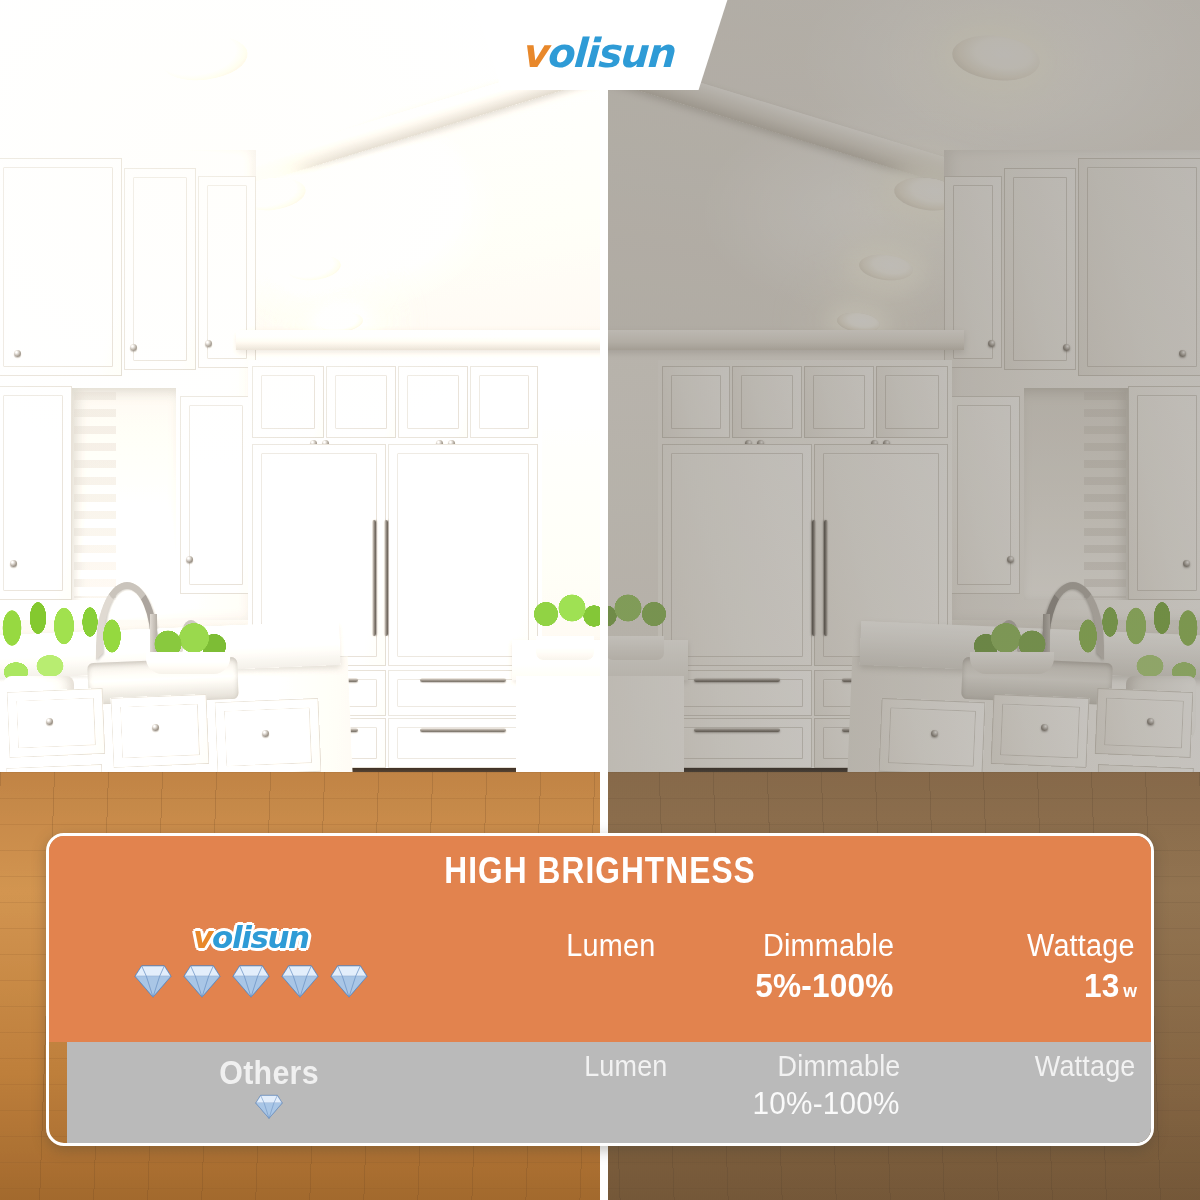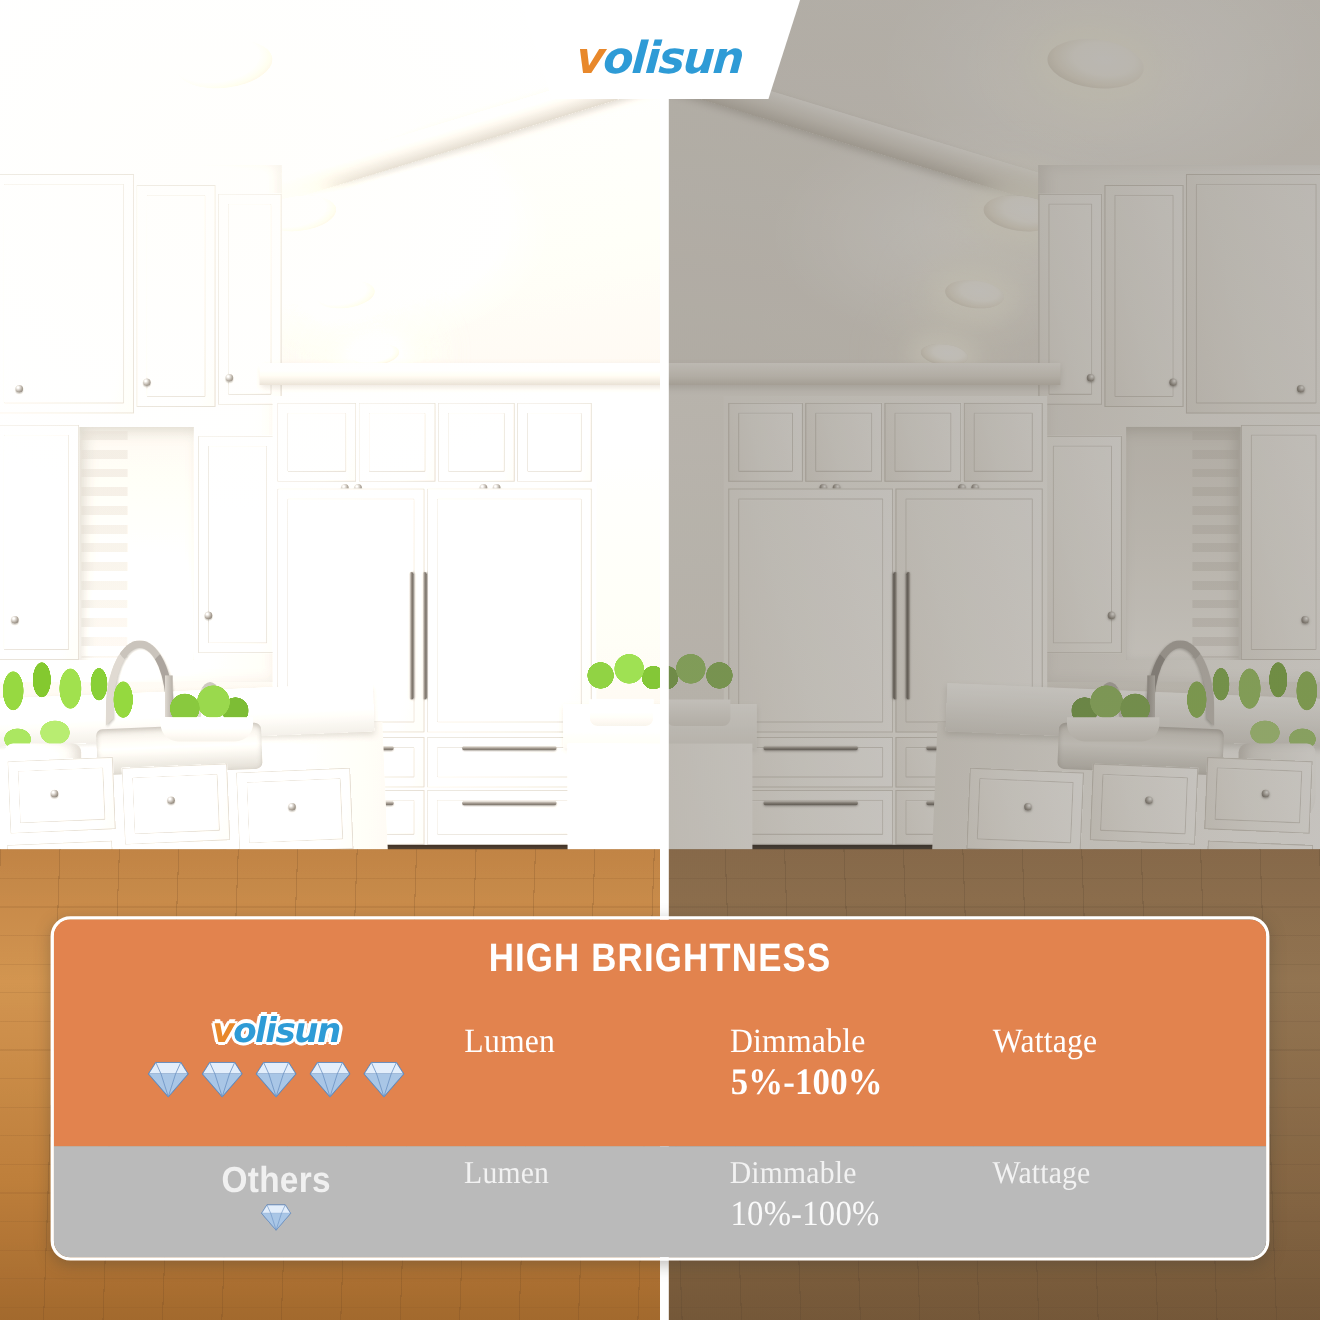--- a/index.html
+++ b/index.html
@@ -267,21 +267,21 @@
   .logo-top { font-size:40px; transform:skewX(-4deg); }
 
   
   .card {
     position:absolute; left:46px; top:833px; width:1108px; height:313px; z-index:9;
     border-radius:18px; overflow:hidden;
     border:3px solid #ffffff;
     box-shadow:0 4px 14px rgba(70,62,52,.35);
   }
   .row-top { position:relative; height:206px; background:#E2834E; }
-  .row-bot { position:relative; height:101px; background:#BABABA; }
+  .row-bot { position:relative; height:101px; background:#BABABA;margin-left:18px; }
 
   .card-title {
     position:absolute; left:0; right:0; top:14px; text-align:center;
     color:#ffffff; font-size:36px; font-weight:bold; letter-spacing:1.2px;
     font-family:"Liberation Sans", sans-serif;
     transform:scaleX(.88); 
   }
 
   
   .brand-cell { position:absolute; left:52px; top:86px; width:300px; text-align:center; }
@@ -298,21 +298,21 @@
     color:#F0F0F0; font-size:33px; font-weight:bold; letter-spacing:.3px;
     font-family:"Liberation Sans", sans-serif; transform:scaleX(.92); display:inline-block;
   }
   .gems-bot { margin-top:2px; display:flex; justify-content:center; }
   .gem-sm { width:28px; height:25px; display:block; }
 
   
   .specs { position:absolute; left:370px; right:12px; display:flex; }
   .specs-top { top:92px; }
   .specs-bot { top:8px; }
-  .spec-col { flex:1; text-align:left; color:#ffffff; font-family:Liberation Serif, serif; }
+  .spec-col { flex:1; text-align:right; color:#ffffff; font-family:Liberation Sans, sans-serif; }
   .spec-label { font-size:31px; font-weight:normal; letter-spacing:.2px; transform:scaleX(.93); display:inline-block; }
   .spec-value { font-size:34px; font-weight:bold; margin-top:2px; letter-spacing:.2px; transform:scaleX(.93); display:inline-block; }
   .row-bot .spec-label { font-size:29px; color:#F2F2F2; }
   .row-bot .spec-value { font-size:32px; font-weight:normal; color:#FAFAFA; }
   .unit { font-size:19px; font-weight:bold; margin-left:4px; letter-spacing:0; }
   .row-bot .unit { font-weight:normal; }
 </style>
 </head>
 <body>
 
@@ -569,20 +569,21 @@
       <div class="specs specs-top">
         <div class="spec-col">
           <div><span class="spec-label">Lumen</span></div>
         </div>
         <div class="spec-col">
           <div><span class="spec-label">Dimmable</span></div>
           <div><span class="spec-value">5%-100%</span></div>
         </div>
         <div class="spec-col">
           <div><span class="spec-label">Wattage</span></div>
+          <div><span class="spec-value"><span>13</span><span class="unit">w</span></span></div>
         </div>
       </div>
     </div>
 
     <div class="row-bot">
       <div class="others-cell">
         <span class="others-label">Others</span>
         <div class="gems-bot">
           <svg class="gem-sm" viewBox="0 0 40 36">
               <polygon points="8,2 32,2 39,13 20,35 1,13" fill="#c9dcf0" stroke="#5f86b8" stroke-width="1"></polygon>

